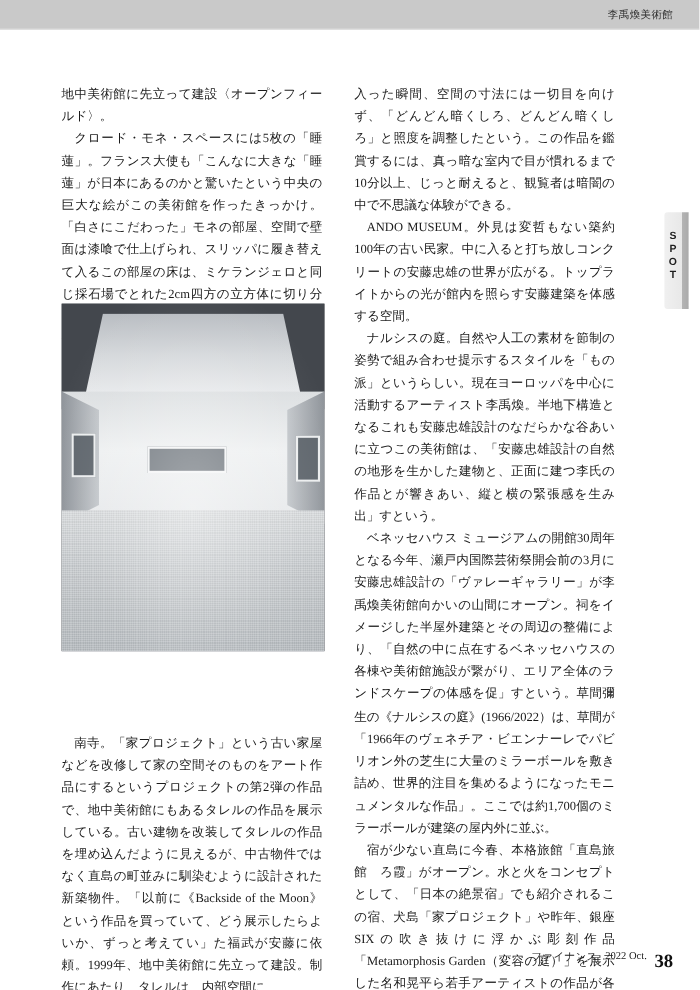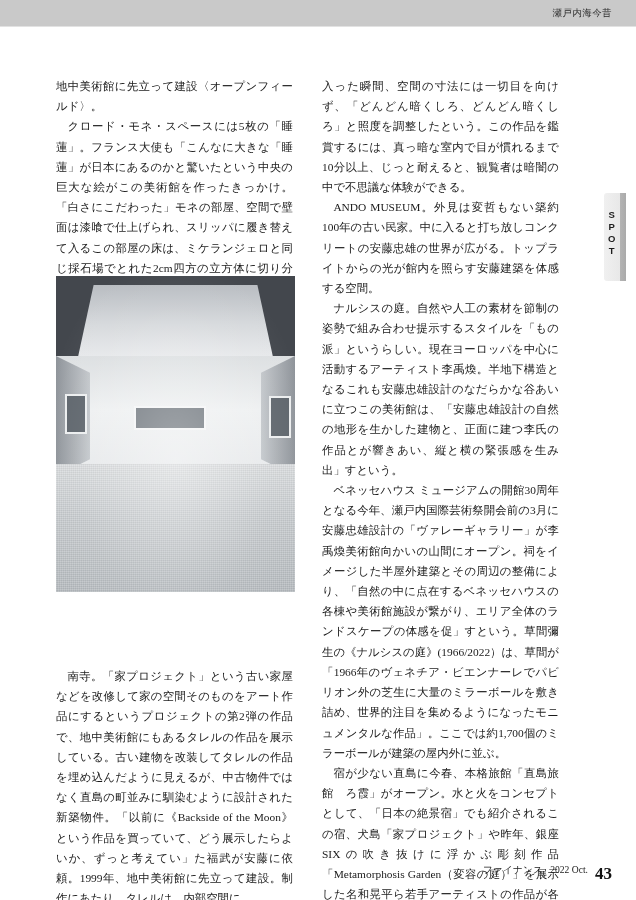--- a/index.html
+++ b/index.html
@@ -220,21 +220,21 @@
     font-size: 17px;
     font-weight: bold;
     font-family: "Liberation Serif", "DejaVu Serif", serif;
     color: #111111;
   }
 </style>
 </head>
 <body>
 
 <div class="header-band">
-  <div class="header-title">瀬戸内海今昔</div>
+  <div class="header-title">李禹煥美術館</div>
 </div>
 
 <div class="side-tab">
   <div class="side-tab-label">
     <span>S</span>
     <span>P</span>
     <span>O</span>
     <span>T</span>
   </div>
 </div>
@@ -268,14 +268,14 @@
   <p class="para">ANDO MUSEUM。外見は変哲もない築約100年の古い民家。中に入ると打ち放しコンクリートの安藤忠雄の世界が広がる。トップライトからの光が館内を照らす安藤建築を体感する空間。</p>
   <p class="para">ナルシスの庭。自然や人工の素材を節制の姿勢で組み合わせ提示するスタイルを「もの派」というらしい。現在ヨーロッパを中心に活動するアーティスト李禹煥。半地下構造となるこれも安藤忠雄設計のなだらかな谷あいに立つこの美術館は、「安藤忠雄設計の自然の地形を生かした建物と、正面に建つ李氏の作品とが響きあい、縦と横の緊張感を生み出」すという。</p>
   <p class="para">ベネッセハウス ミュージアムの開館30周年となる今年、瀬戸内国際芸術祭開会前の3月に安藤忠雄設計の「ヴァレーギャラリー」が李禹煥美術館向かいの山間にオープン。祠をイメージした半屋外建築とその周辺の整備により、「自然の中に点在するベネッセハウスの各棟や美術館施設が繋がり、エリア全体のランドスケープの体感を促」すという。草間彌生の《ナルシスの庭》(1966/2022）は、草間が「1966年のヴェネチア・ビエンナーレでパビリオン外の芝生に大量のミラーボールを敷き詰め、世界的注目を集めるようになったモニュメンタルな作品」。ここでは約1,700個のミラーボールが建築の屋内外に並ぶ。</p>
   <p class="para">宿が少ない直島に今春、本格旅館「直島旅館　ろ霞」がオープン。水と火をコンセプトとして、「日本の絶景宿」でも紹介されるこの宿、犬島「家プロジェクト」や昨年、銀座SIXの吹き抜けに浮かぶ彫刻作品「Metamorphosis Garden（変容の庭）」を展示した名和晃平ら若手アーティストの作品が各所に展示。全11室の客室内の作品も茶室の掛け軸のように展示替えされ、宿泊客が購入できるという、いわば泊まれるギャラリー。「自然を感じながら現代アートに触れる」宿だという。</p>
 
 </div>
 
 <div class="footer">
   <span class="footer-brand">ファイナンス</span>
   <span class="footer-date">2022 Oct.</span>
-  <span class="footer-page">43</span>
+  <span class="footer-page">38</span>
 </div>
 
 </body></html>

